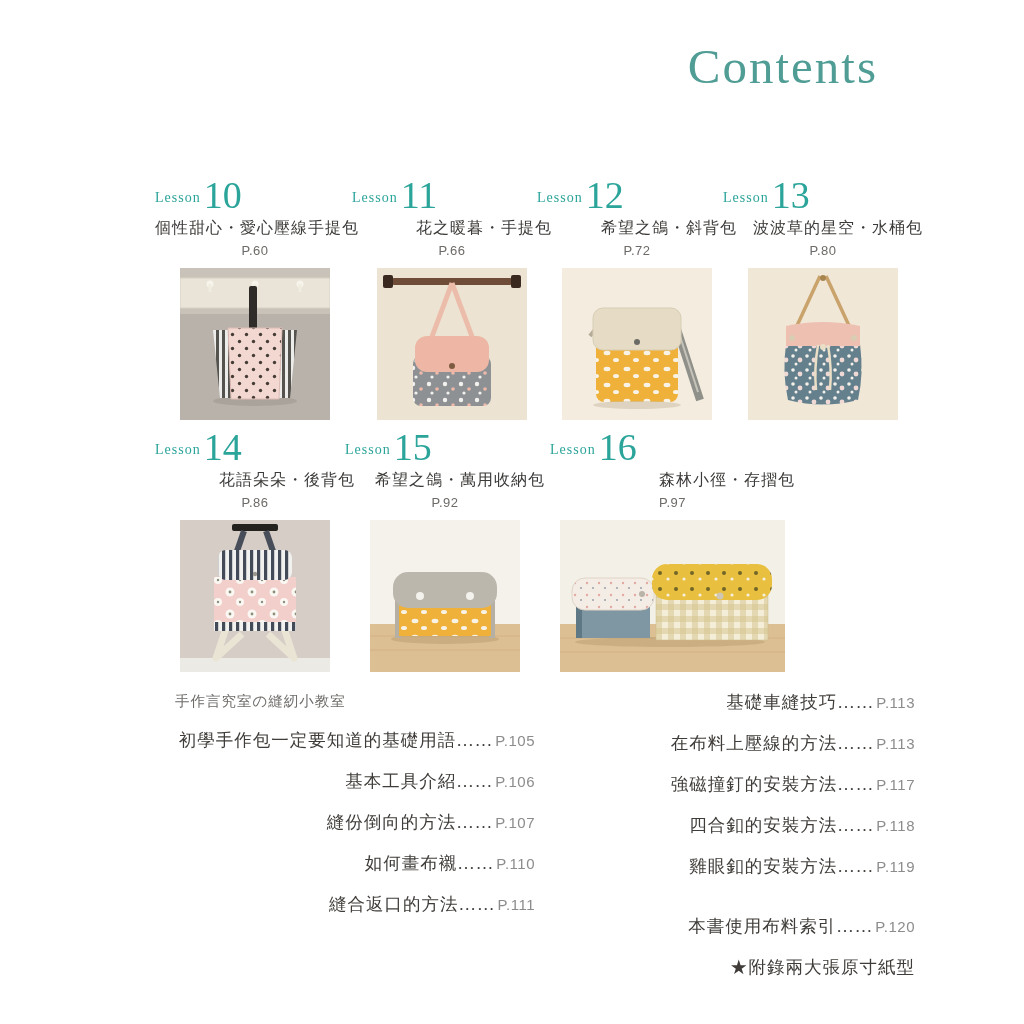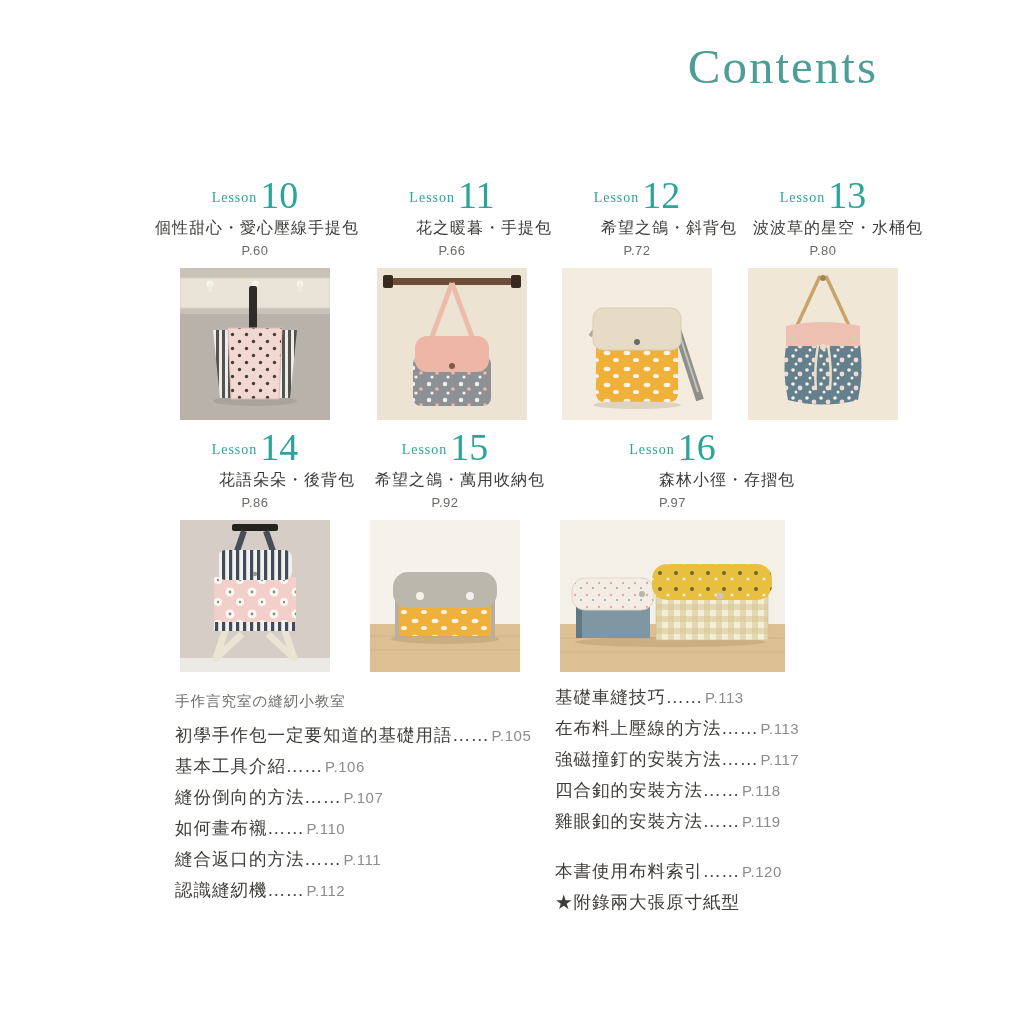--- a/index.html
+++ b/index.html
@@ -2,31 +2,31 @@
 <html><head>
 <meta charset="utf-8">
 <style>
   html,body{margin:0;padding:0;background:#ffffff;}
   .page{position:relative;width:1024px;height:1024px;background:#ffffff;overflow:hidden;
         font-family:"Liberation Sans","DejaVu Sans",sans-serif;}
   .contents-title{position:absolute;top:38px;right:146px;
         font-family:"Liberation Serif","DejaVu Serif",serif;
         font-size:49px;color:#4f9d94;letter-spacing:2px;font-weight:400;}
   .card{position:absolute;text-align:center;}
-  .lesson-head{display:flex;justify-content:center;align-items:flex-end;height:46px;color:#2ba49a;}
+  .lesson-head{display:flex;align-items:flex-end;height:46px;color:#2ba49a;}
   .lesson-word{font-family:"Liberation Serif","DejaVu Serif",serif;font-size:14px;padding-bottom:8px;letter-spacing:1px;}
   .lesson-num{font-family:"Liberation Serif","DejaVu Serif",serif;font-size:38px;line-height:1;margin-left:3px;margin-top:12px;}
   .lesson-title{font-size:16px;color:#3d3b39;margin-top:4px;letter-spacing:1px;white-space:nowrap;text-align:right;}
   .lesson-page{font-size:13px;color:#6d6a67;margin-top:4px;letter-spacing:.5px;}
   .photo{margin:10px auto 0;display:block;}
   .notes{position:absolute;width:360px;}
   .notes-header{font-family:"Liberation Serif","DejaVu Serif",serif;font-size:14.5px;color:#6e6b68;
         letter-spacing:1px;margin-bottom:9px;}
   .note-item{font-family:"Liberation Serif","DejaVu Serif",serif;font-size:17.5px;color:#3f3c39;
-        line-height:30px;letter-spacing:1px;}
+        line-height:41px;letter-spacing:1px;text-align:right;}
   .note-item .pg{color:#8c8c8c;font-size:15px;font-family:"Liberation Sans","DejaVu Sans",sans-serif;
         letter-spacing:.5px;margin-left:2px;}
   .notes-gap{height:19px;}
 </style>
 </head>
 <body>
 
 <svg width="0" height="0" style="position:absolute" aria-hidden="true">
   <defs>
     <pattern id="patHearts" width="14" height="14" patternUnits="userSpaceOnUse">
@@ -241,21 +241,20 @@
     </svg>
   </div>
 
   <div class="notes" style="left:175px;top:692px;">
     <div class="notes-header">手作言究室の縫紉小教室</div>
     <div class="note-item"><span>初學手作包一定要知道的基礎用語……</span><span class="pg">P.105</span></div>
     <div class="note-item"><span>基本工具介紹……</span><span class="pg">P.106</span></div>
     <div class="note-item"><span>縫份倒向的方法……</span><span class="pg">P.107</span></div>
     <div class="note-item"><span>如何畫布襯……</span><span class="pg">P.110</span></div>
     <div class="note-item"><span>縫合返口的方法……</span><span class="pg">P.111</span></div>
-    <div class="note-item"><span>認識縫紉機……</span><span class="pg">P.112</span></div>
   </div>
 
   <div class="notes" style="left:555px;top:682px;">
     <div class="note-item"><span>基礎車縫技巧……</span><span class="pg">P.113</span></div>
     <div class="note-item"><span>在布料上壓線的方法……</span><span class="pg">P.113</span></div>
     <div class="note-item"><span>強磁撞釘的安裝方法……</span><span class="pg">P.117</span></div>
     <div class="note-item"><span>四合釦的安裝方法……</span><span class="pg">P.118</span></div>
     <div class="note-item"><span>雞眼釦的安裝方法……</span><span class="pg">P.119</span></div>
     <div class="notes-gap"></div>
     <div class="note-item"><span>本書使用布料索引……</span><span class="pg">P.120</span></div>

